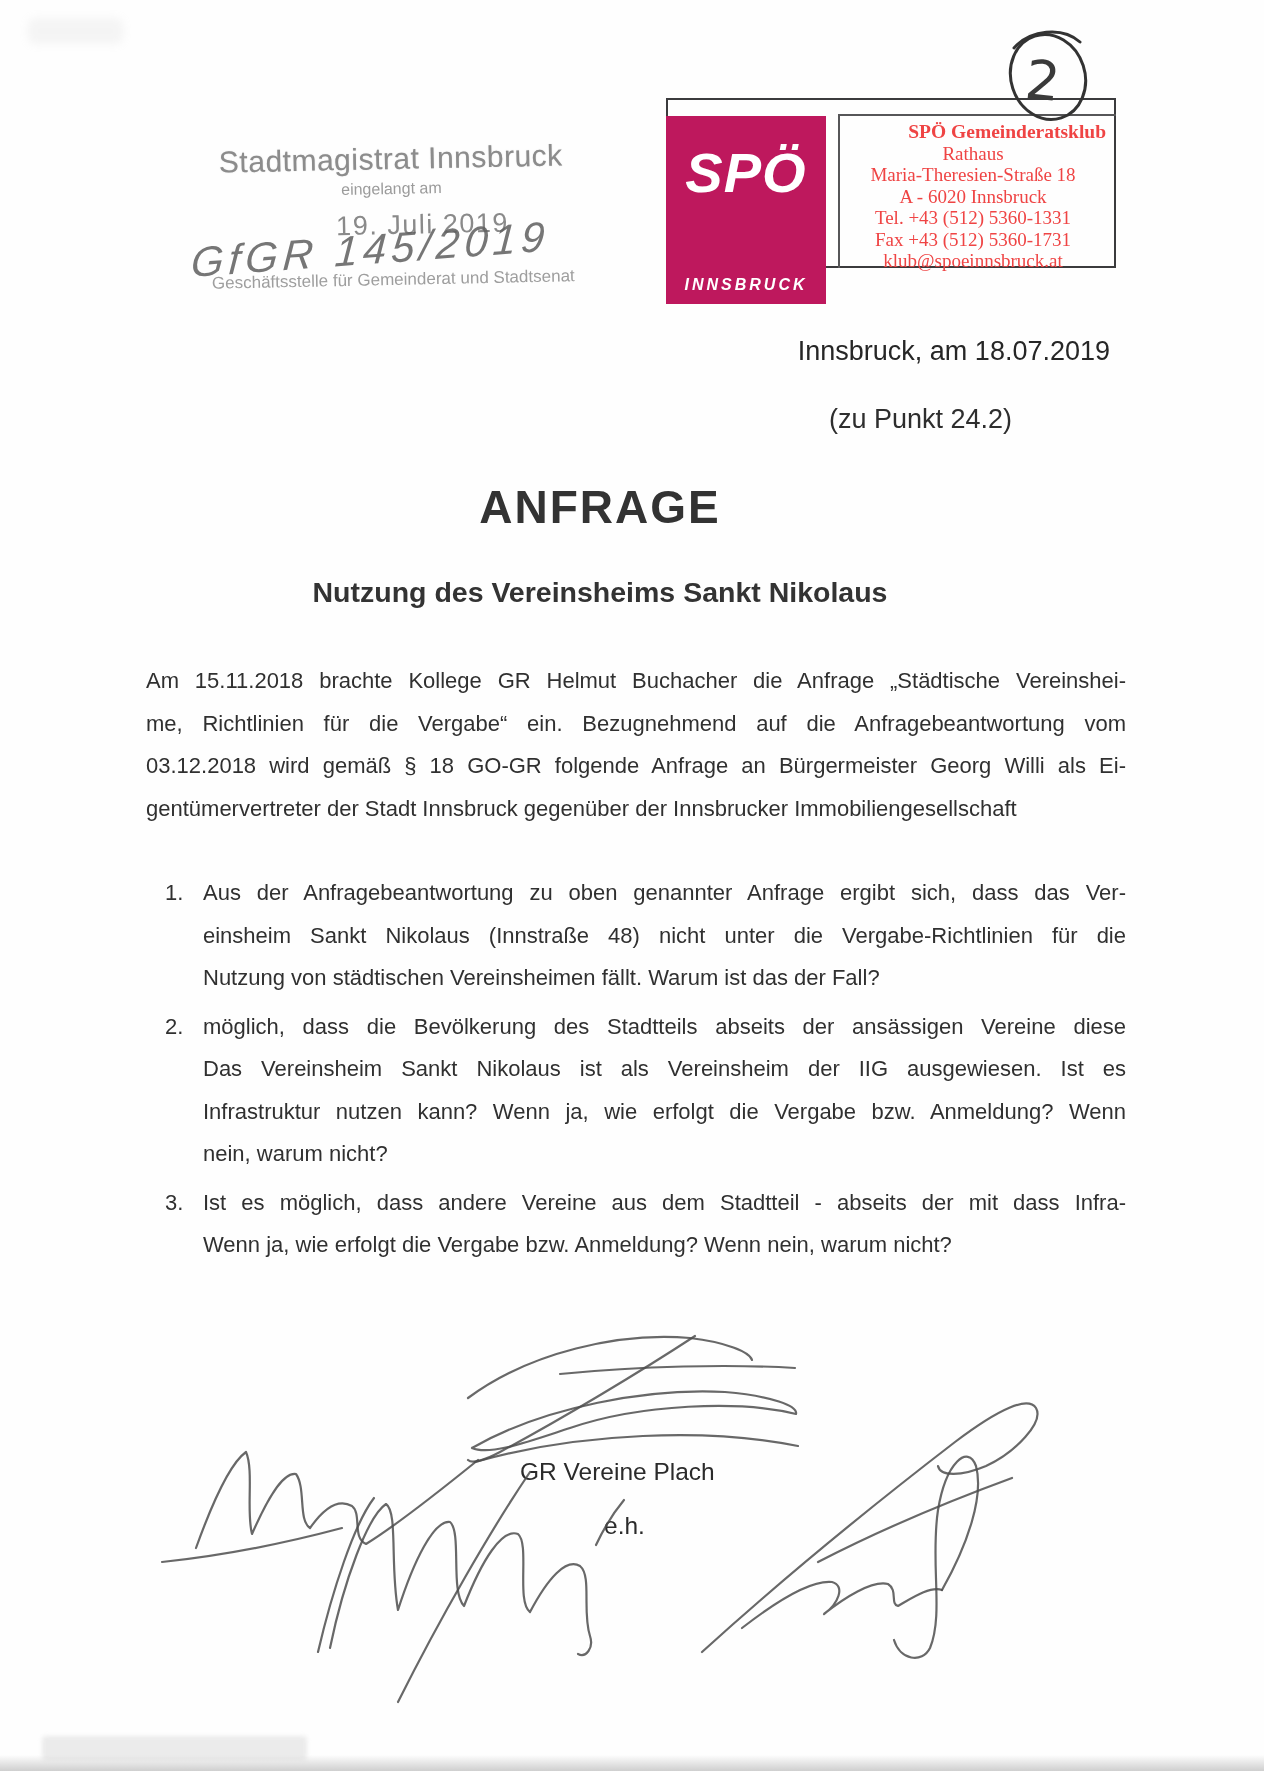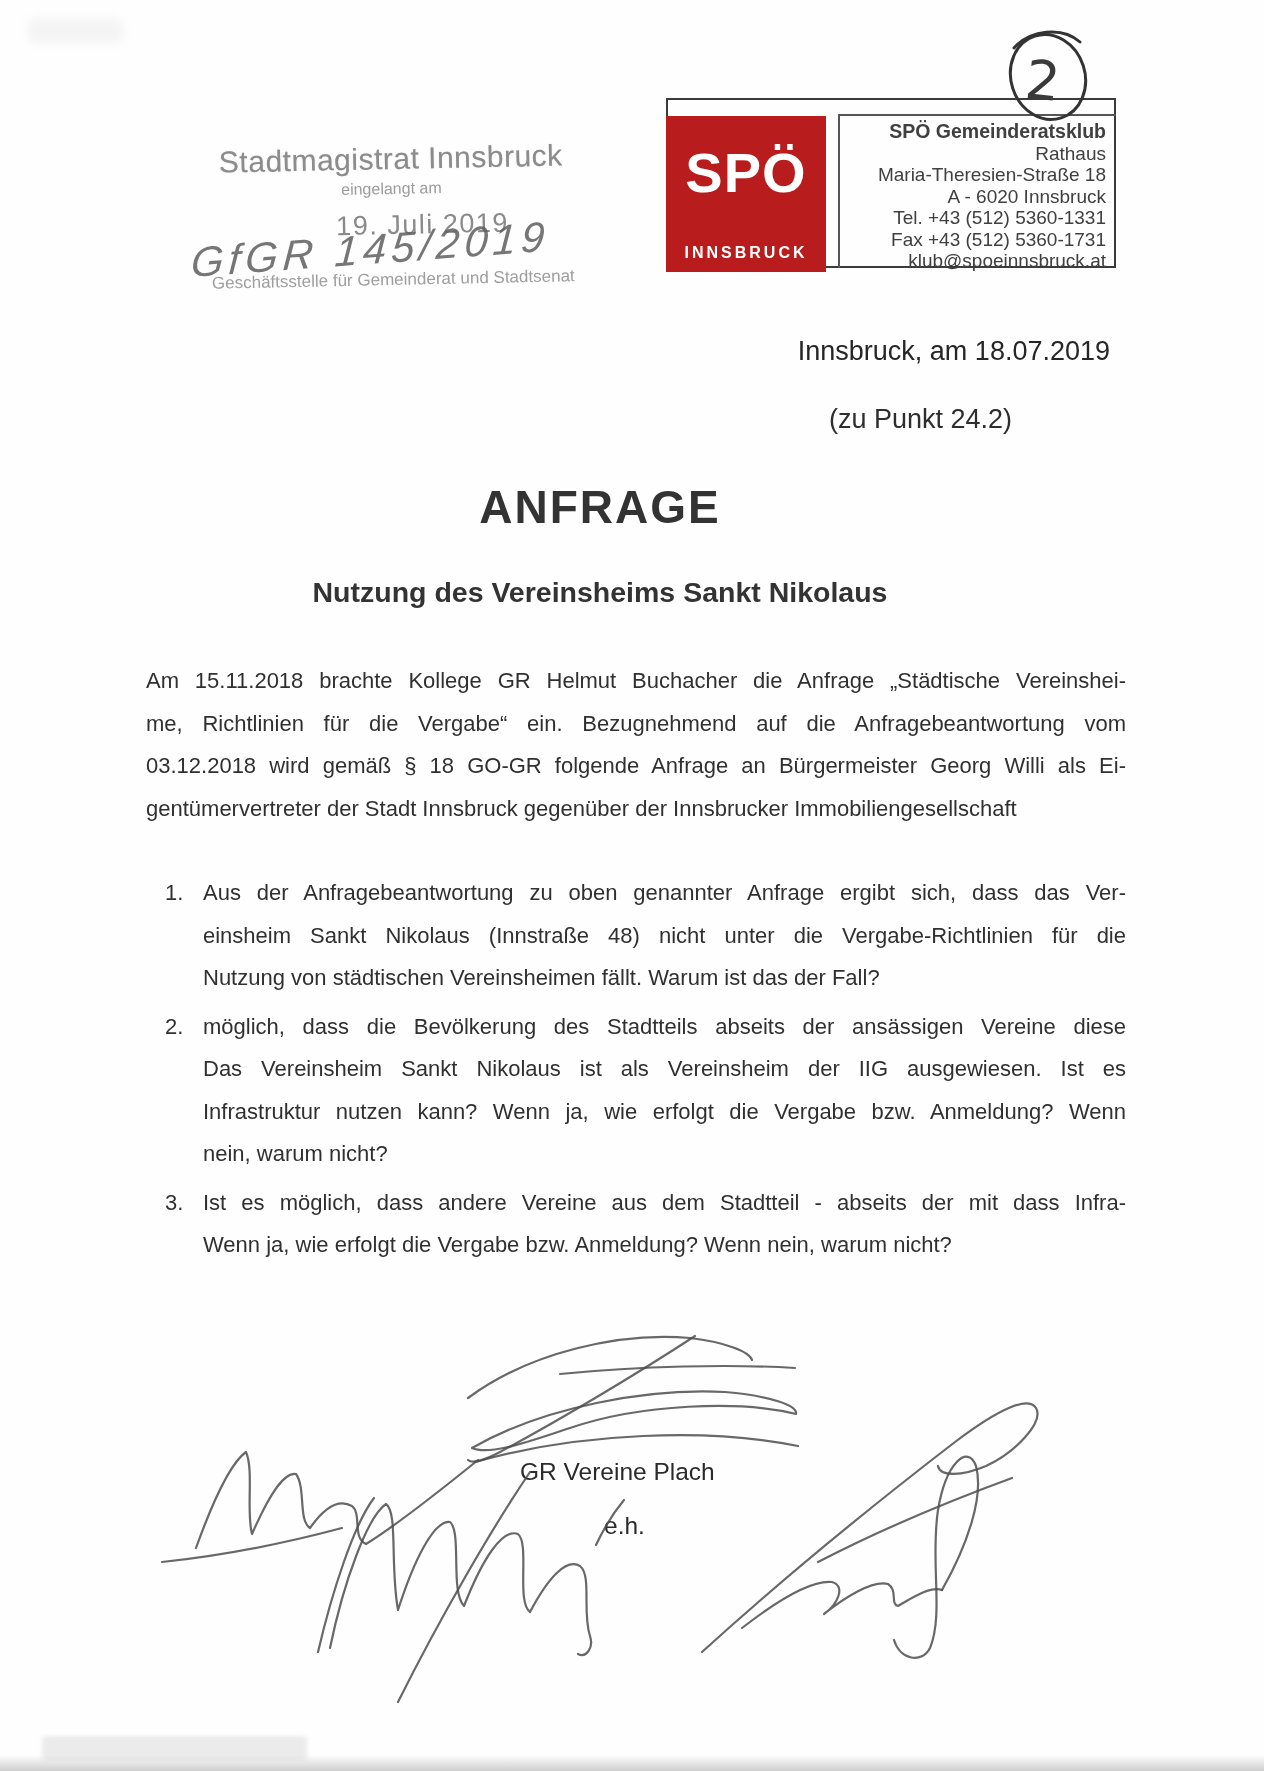--- a/index.html
+++ b/index.html
@@ -20,27 +20,27 @@
   .stamp { left:196px; top:142px; width:392px; height:150px; transform:rotate(-1.2deg); }
   .stamp-l1 { font-size:30px; text-align:center; letter-spacing:.5px; color:#8c8c8c; text-shadow:0 0 1px rgba(150,150,150,.55); }
   .stamp-l2 { font-size:16px; text-align:center; margin-top:4px; color:#9b9b9b; }
   .stamp-date { position:absolute; left:140px; top:68px; font-size:27px; color:#8a8a8a; letter-spacing:1.5px; }
   .stamp-hand { position:absolute; left:-6px; top:82px; width:105%; font-size:42px; color:#5f5f5f;
     font-style:italic; letter-spacing:5px; transform:rotate(-3deg) skewX(-8deg); opacity:.85; white-space:nowrap; }
   .stamp-l3 { position:absolute; top:128px; width:100%; text-align:center; font-size:17px; color:#9e9e9e; }
 
   
   .lh-outer { left:666px; top:98px; width:450px; height:170px; border:2px solid #3b3b3d; box-sizing:border-box; }
-  .lh-logo { left:666px; top:116px; width:160px; height:156px; background:#b91c1c; color:#fff; }
+  .lh-logo { left:666px; top:116px; width:160px; height:188px; background:#be185d; color:#fff;font-style:italic; }
   .spo-text { font-size:56px; font-weight:bold; text-align:center; margin-top:24px; letter-spacing:1px; }
   .spo-sub { position:absolute; bottom:10px; width:100%; text-align:center; font-size:16px; font-weight:bold; letter-spacing:3px; }
   .lh-contact { left:838px; top:114px; width:278px; height:154px; border-left:2px solid #565658; border-top:2px solid #565658;
-    box-sizing:border-box; padding:5px 10px 0 0; font-size:19px; line-height:21.5px; text-align:right; color:#404040; }
+    box-sizing:border-box; padding:5px 10px 0 0; font-size:19px; line-height:21.5px; text-align:right; color:#ef4444;font-family:Liberation Serif, serif; }
   .lh-org { font-weight:bold; font-size:19.5px; }
-  .addr .ln { text-align:right; }
+  .addr .ln { text-align:center; }
 
   
   .date-line { left:700px; top:336px; width:410px; text-align:right; font-size:27px; color:#262626; }
   .agenda-note { left:700px; top:404px; width:312px; text-align:right; font-size:27px; }
   .doc-title { left:150px; top:480px; width:900px; text-align:center; font-size:46px; font-weight:bold; letter-spacing:2px; color:#333; }
   .doc-subtitle { left:150px; top:544px; width:900px; text-align:center; font-size:28.5px; font-weight:bold; color:#333;margin-top:32px; }
 
   
   .body-text { font-size:22px; line-height:42.5px; color:#303030; }
   .intro { left:146px; top:660px; width:980px; }

